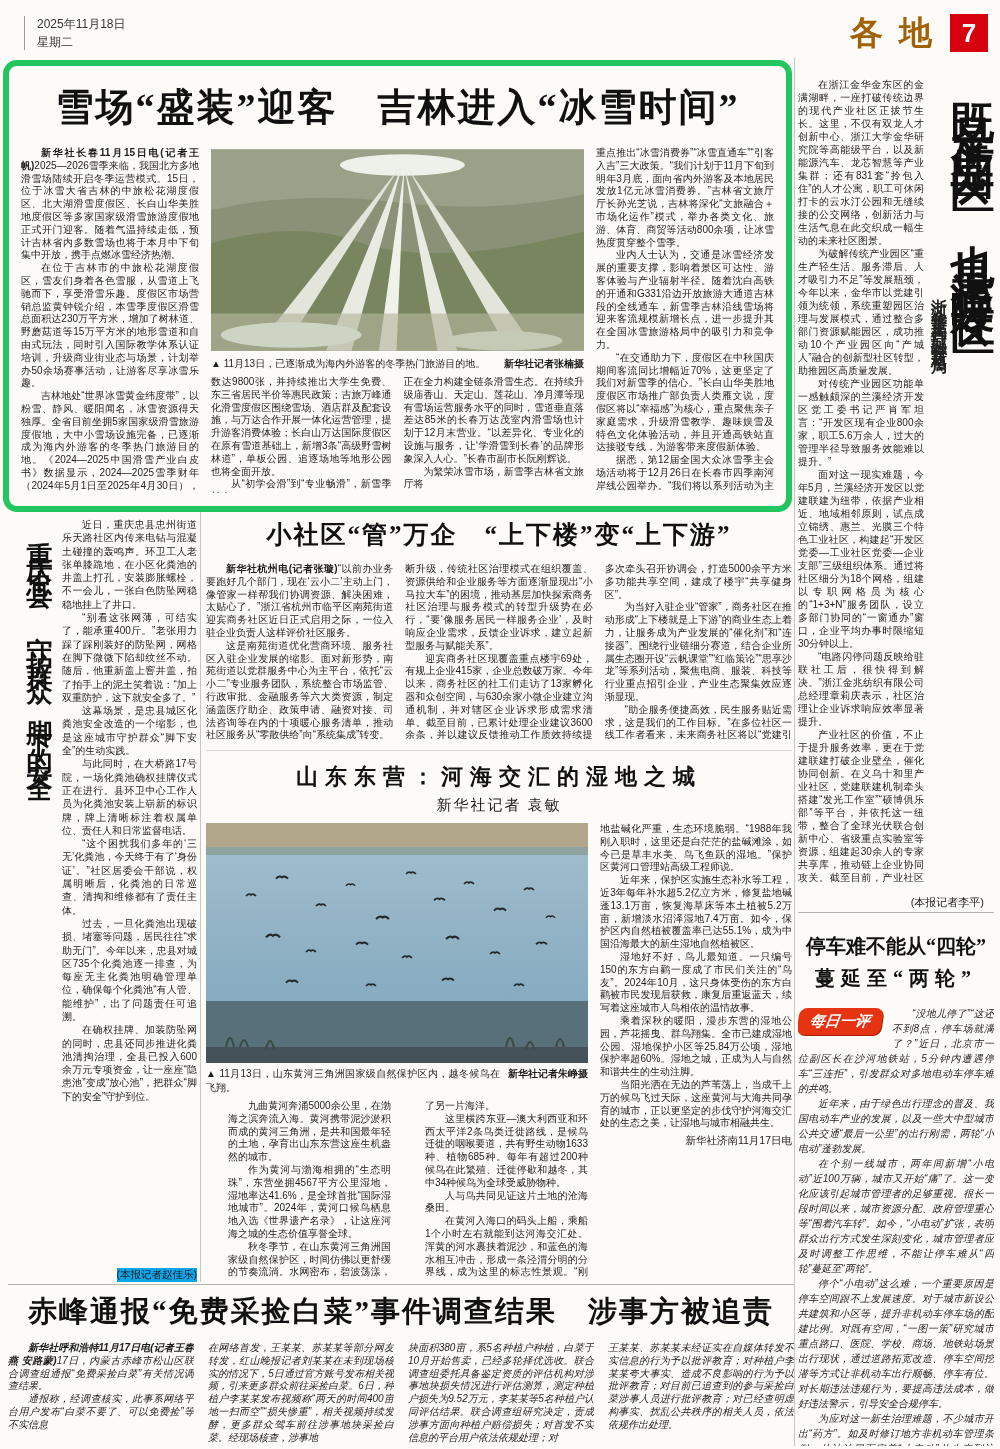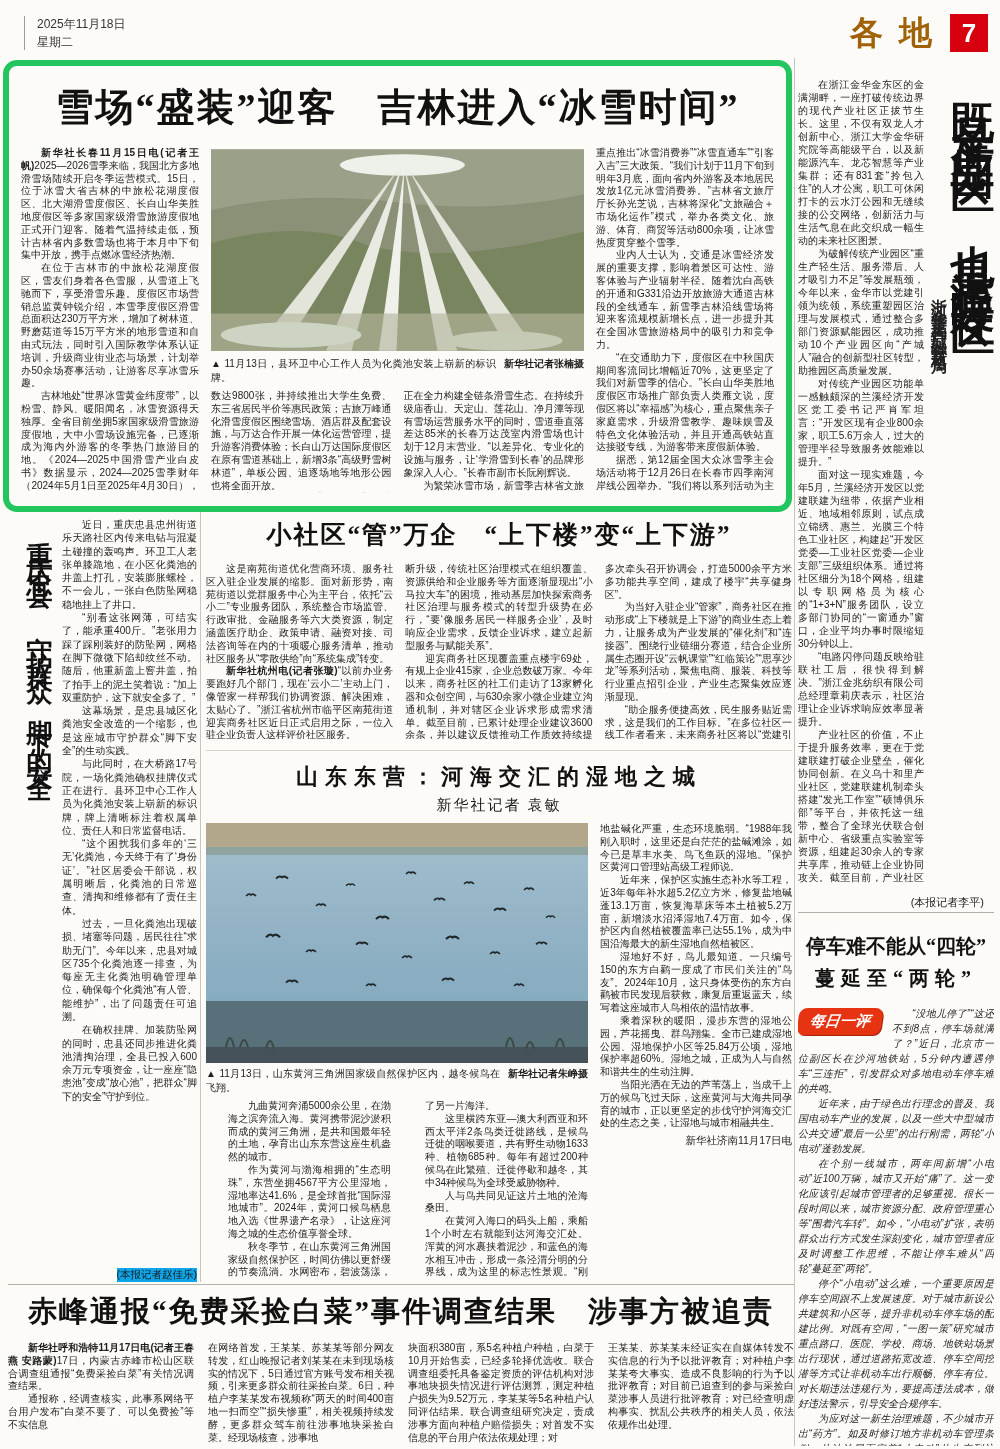--- a/index.html
+++ b/index.html
@@ -58,21 +58,21 @@
   .dongying h2{font-family:"Liberation Serif",serif;font-size:22px;font-weight:900;text-align:center;margin:6px 0 4px;letter-spacing:7px;color:#111;}
   .dy-byline{text-align:center;font-size:15px;margin:0 0 8px;letter-spacing:2px;}
   .dy-body{display:flex;gap:12px;height:456px;overflow:hidden;}
   .dy-left{flex:0 0 382px;display:flex;flex-direction:column;overflow:hidden;}
   .dy-subcols{display:flex;gap:12px;flex:1;overflow:hidden;}
   .dy-subcol{flex:1;overflow:hidden;margin-left:22px;}
   .dy-right{flex:1;overflow:hidden;}
   
   .chifeng{position:absolute;left:8px;top:1290px;width:786px;height:154px;overflow:hidden;}
   .chifeng h2{font-family:"Liberation Serif",serif;font-size:29px;font-weight:900;text-align:center;margin:2px 0 10px;letter-spacing:2px;color:#111;}
-  .cf-cols{display:flex;gap:14px;overflow:hidden;height:104px;}
+  .cf-cols{display:flex;gap:14px;overflow:hidden;height:104px;font-style:italic;}
   .cf-col{flex:1;overflow:hidden;}
   
   .vline{position:absolute;width:1px;background:#c9c6bf;}
   .hline{position:absolute;height:1px;background:#b5b2aa;}
 </style>
 </head>
 <body>
 
 <div class="page">
 
@@ -104,21 +104,21 @@
           <path d="M196 16 L118 206 L144 206 Z" fill="#e9eae2"></path>
           <path d="M198 18 L172 206 L190 206 Z" fill="#f0f1ea"></path>
           <path d="M198 18 L232 206 L252 206 Z" fill="#e9eae2"></path>
           <path d="M202 20 L300 198 L322 190 Z" fill="#e3e5db"></path>
           <path d="M192 20 L58 188 L80 196 Z" fill="#e3e5db"></path>
           <path d="M0 168 H382 V206 H0 Z" fill="#b4b69d" opacity="0.65"></path>
           <ellipse cx="82" cy="190" rx="72" ry="13" fill="#ced4c3"></ellipse>
           <ellipse cx="300" cy="196" rx="60" ry="10" fill="#c5cab6"></ellipse>
         </svg>
         <div class="caption">
-          <span class="cap">▲ 11月13日，县环卫中心工作人员为化粪池安装上崭新的标识牌。</span>
+          <span class="cap">▲ 11月13日，已逐渐成为海内外游客的冬季热门旅游目的地。</span>
           <span class="cred">新华社记者张楠摄</span>
         </div>
         <div class="jl-midcols">
           <div class="jl-midcol">
             <p class="t noind">数达9800张，并持续推出大学生免费、东三省居民半价等惠民政策；吉旅万峰通化滑雪度假区围绕雪场、酒店群及配套设施，与万达合作开展一体化运营管理，提升游客消费体验；长白山万达国际度假区在原有雪道基础上，新增3条“高级野雪树林道”，单板公园、追逐场地等地形公园也将全面开放。</p>
             <p class="t">从“初学会滑”到“专业畅滑”，新雪季长春</p>
           </div>
           <div class="jl-midcol">
             <p class="t noind">正在全力构建全链条滑雪生态。在持续升级庙香山、天定山、莲花山、净月潭等现有雪场运营服务水平的同时，雪道垂直落差达85米的长春万达茂室内滑雪场也计划于12月末营业。“以差异化、专业化的设施与服务，让‘学滑雪到长春’的品牌形象深入人心。”长春市副市长阮刚辉说。</p>
             <p class="t">为繁荣冰雪市场，新雪季吉林省文旅厅将</p>
@@ -176,22 +176,22 @@
       <p class="t">过去，一旦化粪池出现破损、堵塞等问题，居民往往“求助无门”。今年以来，忠县对城区735个化粪池逐一排查，为每座无主化粪池明确管理单位，确保每个化粪池“有人管、能维护”，出了问题责任可追溯。</p>
       <p class="t">在确权挂牌、加装防坠网的同时，忠县还同步推进化粪池清掏治理，全县已投入600余万元专项资金，让一座座“隐患池”变成“放心池”，把群众“脚下的安全”守护到位。</p>
       <div class="credit-line cq-credit">(本报记者赵佳乐)</div>
     </div>
   </section>
 
   <section class="hangzhou">
     <h2>小社区“管”万企　“上下楼”变“上下游”</h2>
     <div class="hz-cols">
       <div class="hz-col">
+        <p class="t"><b class="byl">新华社杭州电(记者张璇)</b><span>“以前办业务要跑好几个部门，现在‘云小二’主动上门，像管家一样帮我们协调资源、解决困难，太贴心了。”浙江省杭州市临平区南苑街道迎宾商务社区近日正式启用之际，一位入驻企业负责人这样评价社区服务。</span></p>
         <p class="t">这是南苑街道优化营商环境、服务社区入驻企业发展的缩影。面对新形势，南苑街道以党群服务中心为主平台，依托“云小二”专业服务团队，系统整合市场监管、行政审批、金融服务等六大类资源，制定涵盖医疗助企、政策申请、融资对接、司法咨询等在内的十项暖心服务清单，推动社区服务从“零散供给”向“系统集成”转变。</p>
-        <p class="t"><b class="byl">新华社杭州电(记者张璇)</b><span>“以前办业务要跑好几个部门，现在‘云小二’主动上门，像管家一样帮我们协调资源、解决困难，太贴心了。”浙江省杭州市临平区南苑街道迎宾商务社区近日正式启用之际，一位入驻企业负责人这样评价社区服务。</span></p>
 
       </div>
       <div class="hz-col">
         <p class="t noind">断升级，传统社区治理模式在组织覆盖、资源供给和企业服务等方面逐渐显现出“小马拉大车”的困境，推动基层加快探索商务社区治理与服务模式的转型升级势在必行，“要‘像服务居民一样服务企业’，及时响应企业需求，反馈企业诉求，建立起新型服务与赋能关系”。</p>
         <p class="t">迎宾商务社区现覆盖重点楼宇69处，有规上企业415家，企业总数破万家。今年以来，商务社区的社工们走访了13家孵化器和众创空间，与630余家小微企业建立沟通机制，并对辖区企业诉求形成需求清单。截至目前，已累计处理企业建议3600余条，并以建议反馈推动工作质效持续提升。如清单中106家企业员工集中反映缺少健身场地，社区党委</p>
       </div>
       <div class="hz-col">
         <p class="t noind">多次牵头召开协调会，打造5000余平方米多功能共享空间，建成了楼宇“共享健身区”。</p>
         <p class="t">为当好入驻企业“管家”，商务社区在推动形成“上下楼就是上下游”的商业生态上着力，让服务成为产业发展的“催化剂”和“连接器”。围绕行业链细分赛道，结合企业所属生态圈开设“云帆课堂”“红临策论”“思享沙龙”等系列活动，聚焦电商、服装、科技等行业重点招引企业，产业生态聚集效应逐渐显现。</p>
         <p class="t">“助企服务便捷高效，民生服务贴近需求，这是我们的工作目标。”在多位社区一线工作者看来，未来商务社区将以“党建引领、产城融合、共建共享”为目标，让服务更集成、治理更融通、支撑更有力，推进现代产业社区建设。</p>

